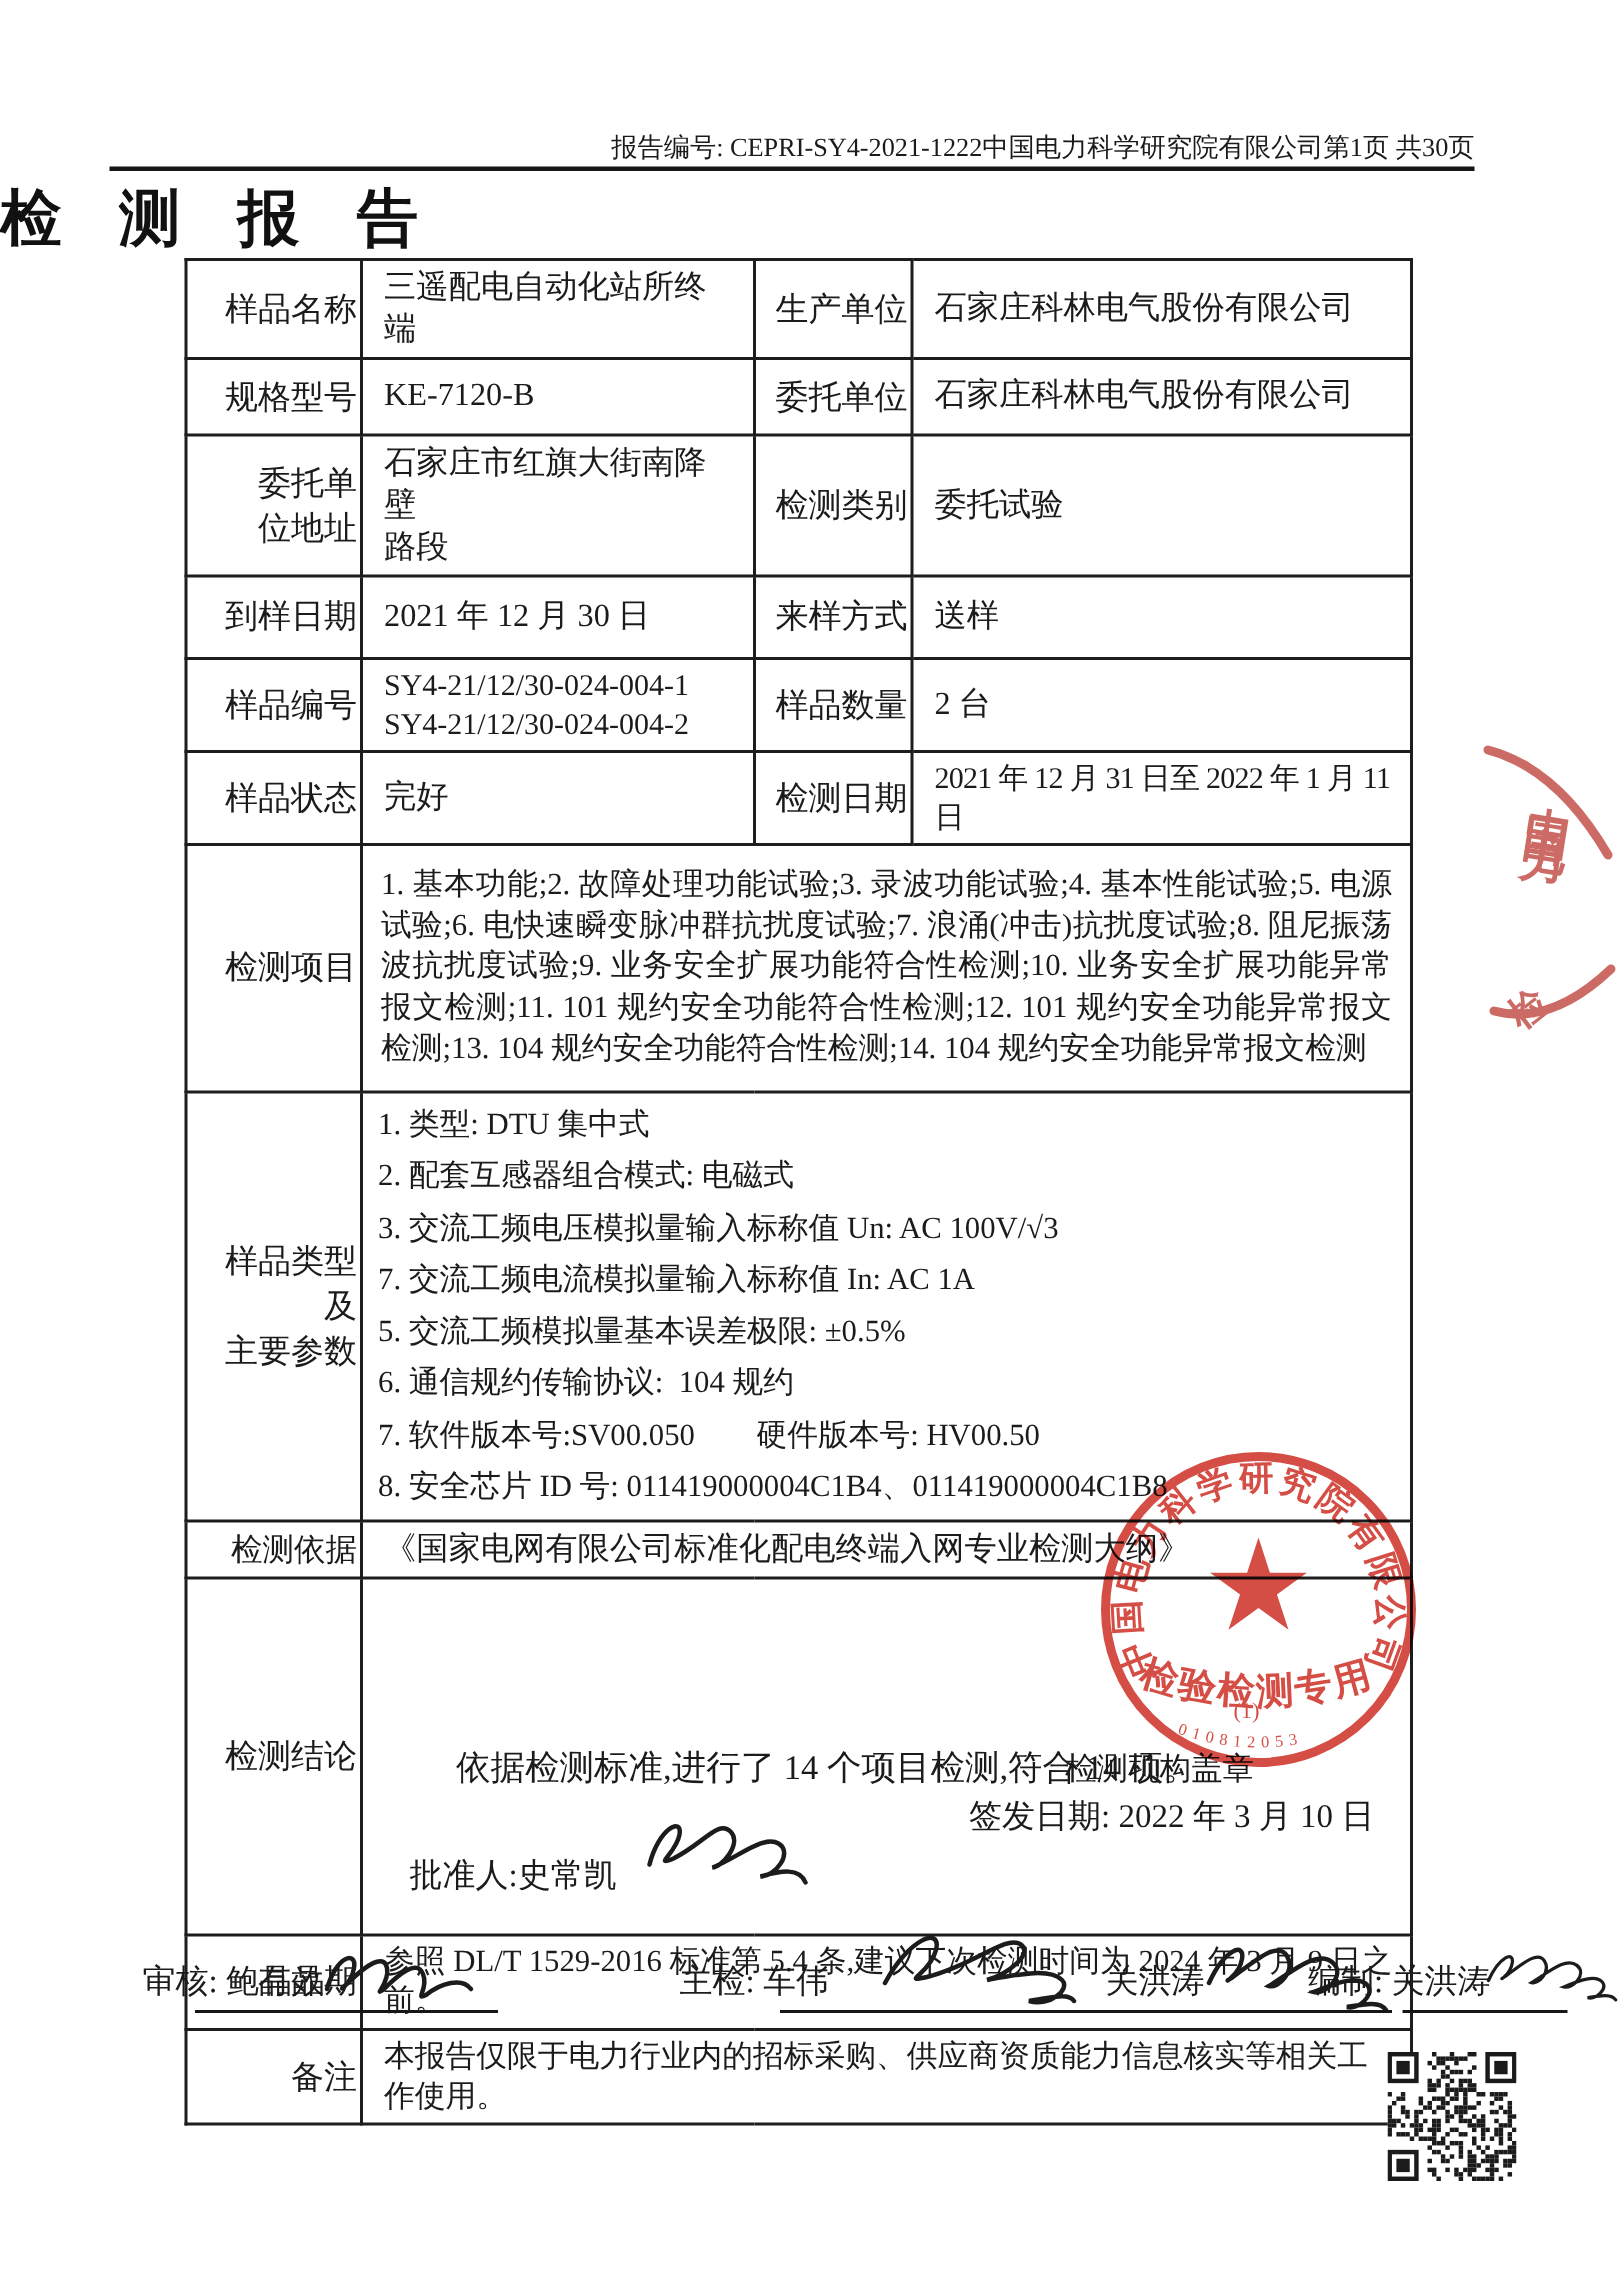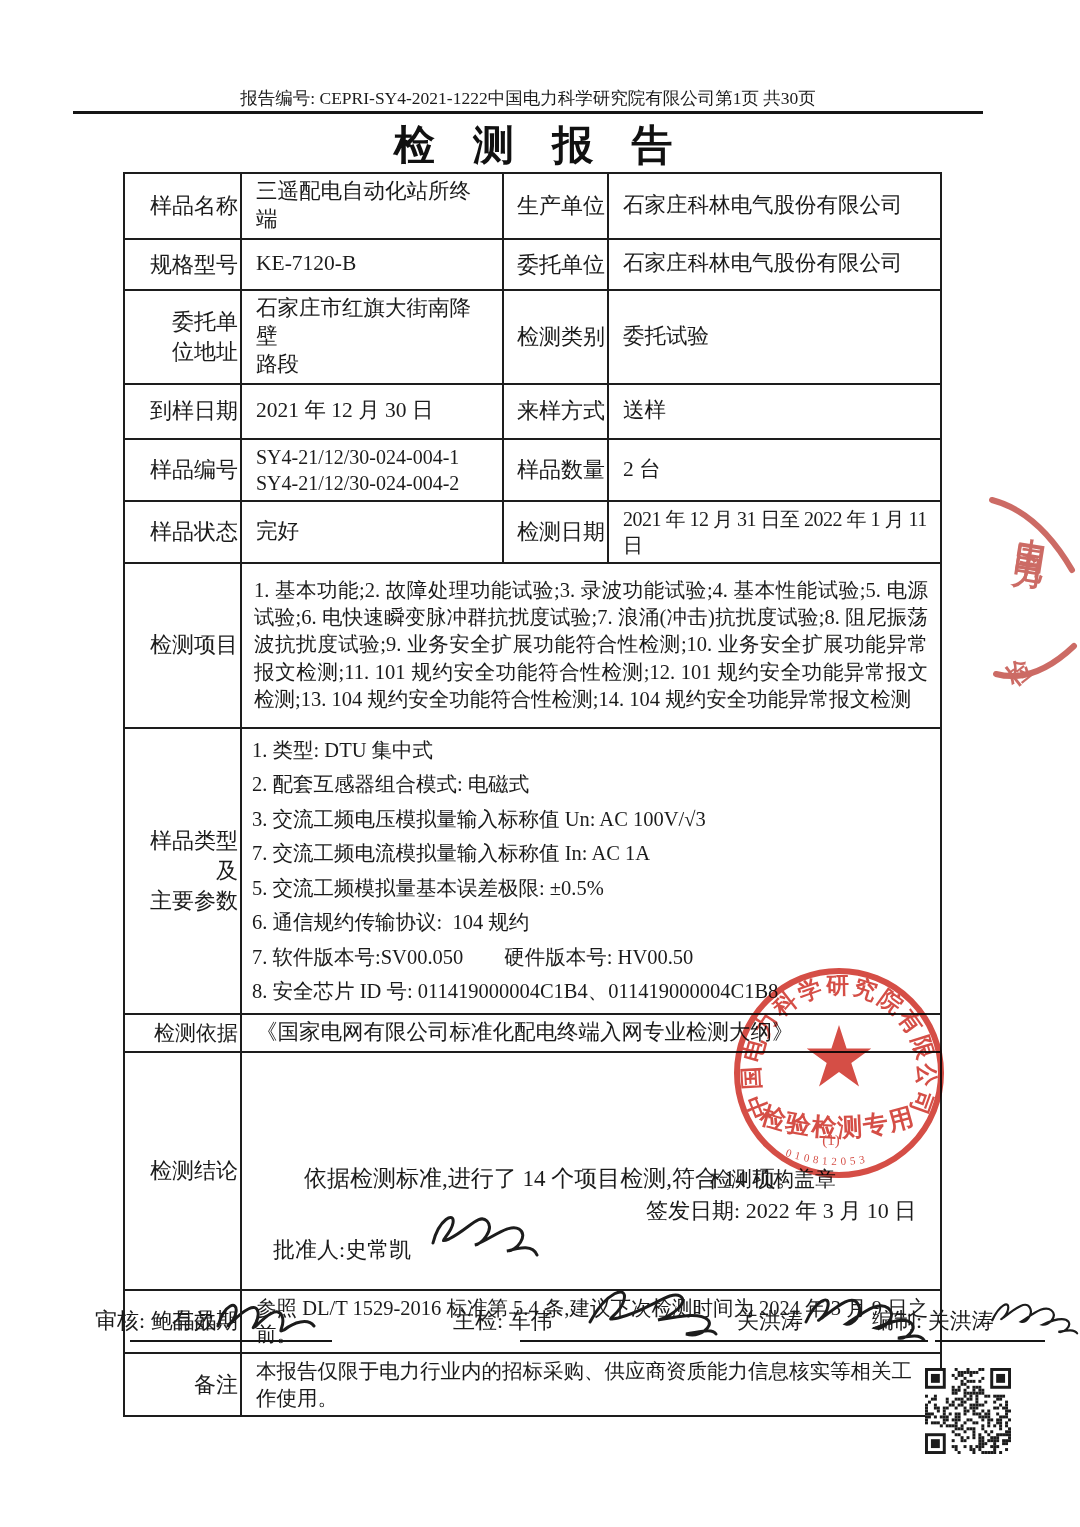--- a/index.html
+++ b/index.html
@@ -1,22 +1,22 @@
 <!DOCTYPE html>
 <html><head>
 <meta charset="utf-8">
 <style>
   html,body{margin:0;padding:0;background:#fff;}
   #page{position:relative;width:1080px;height:1527px;background:#ffffff;overflow:hidden;
         font-family:"Liberation Serif","DejaVu Serif",serif;color:#1b1b1b;}
   
-  #hdr{position:absolute;left:73px;top:86px;width:910px;display:flex;justify-content:center;
+  #hdr{position:absolute;left:73px;top:86px;width:910px;display:flex;justify-content:flex-end;
        font-size:17.5px;white-space:nowrap;}
   #hdr-line{position:absolute;left:73px;top:111px;width:910px;height:3px;background:#151515;}
-  #doc-title{position:absolute;left:0;top:118px;width:1080px;text-align:center;font-size:41px;
+  #doc-title{position:absolute;left:0;top:118px;width:1080px;font-size:41px;
        font-weight:bold;letter-spacing:14px;color:#111;}
   
   table.main{position:absolute;left:123px;top:172px;width:817px;border-collapse:collapse;table-layout:fixed;}
   table.main td{border:2px solid #1d1d1d;vertical-align:middle;}
   td.lab{text-align:right;font-size:22px;white-space:pre-line;line-height:1.35;padding:2px;}
   td.val{font-size:21.5px;padding:4px 10px 4px 14px;white-space:pre-line;line-height:1.3;}
   tr.r1{height:50px}tr.r2{height:51px}tr.r3{height:52px}tr.r4{height:55px}
   tr.r5{height:53px}tr.r6{height:52px}tr.r7{height:165px}tr.r8{height:281px}
   tr.r9{height:38px}tr.r10{height:238px}tr.r11{height:45px}tr.r12{height:45px}
   td.items{font-size:20.5px;line-height:27.4px;text-align:justify;padding:5px 12px;vertical-align:top;white-space:normal;margin-top:12px;}

